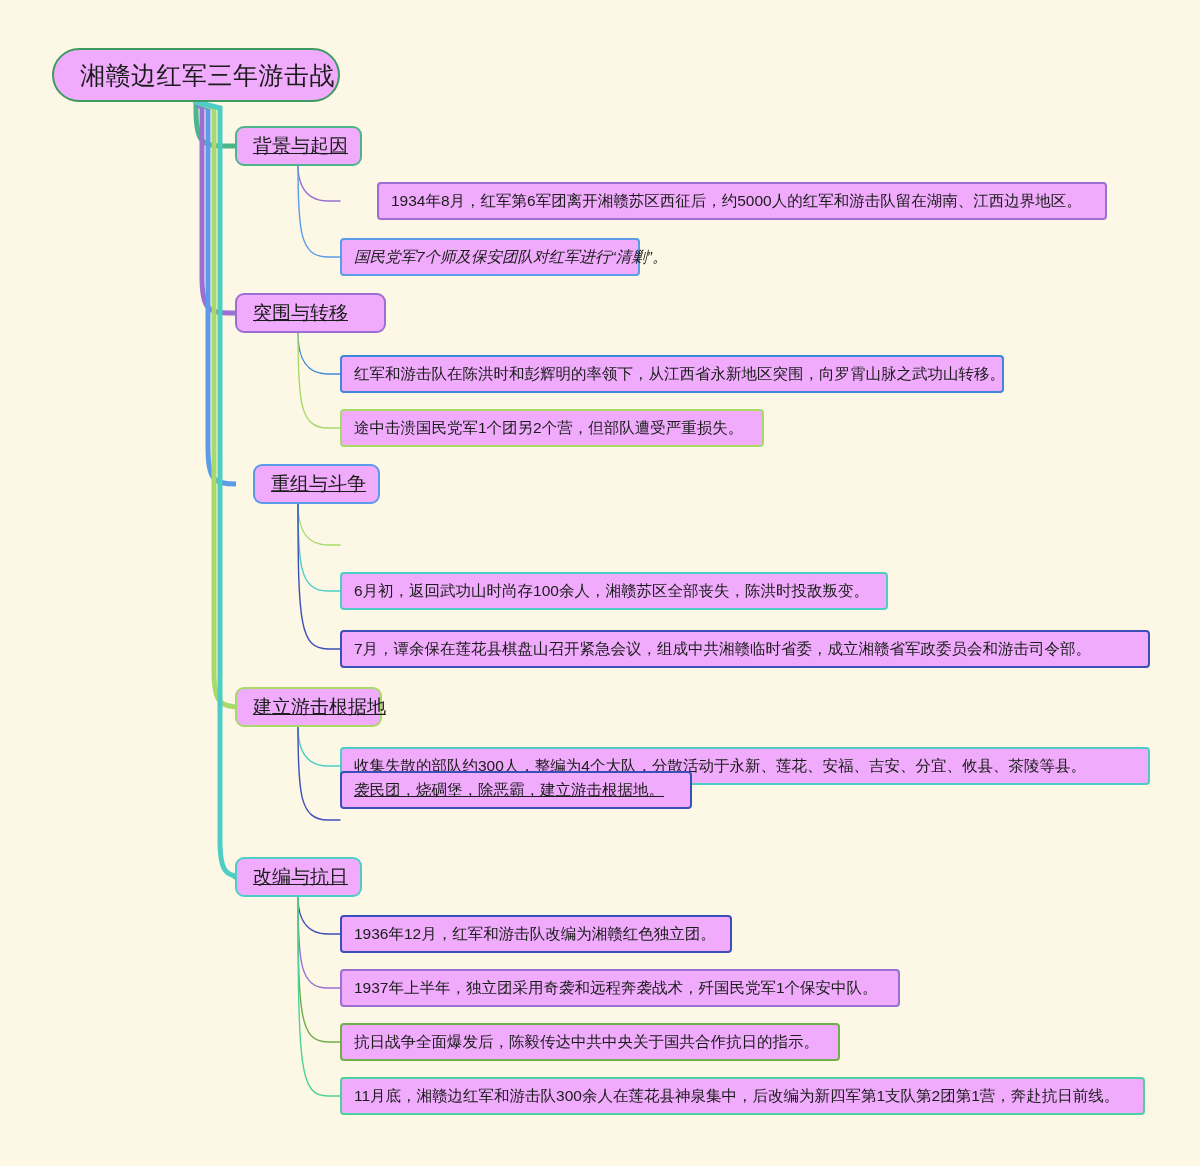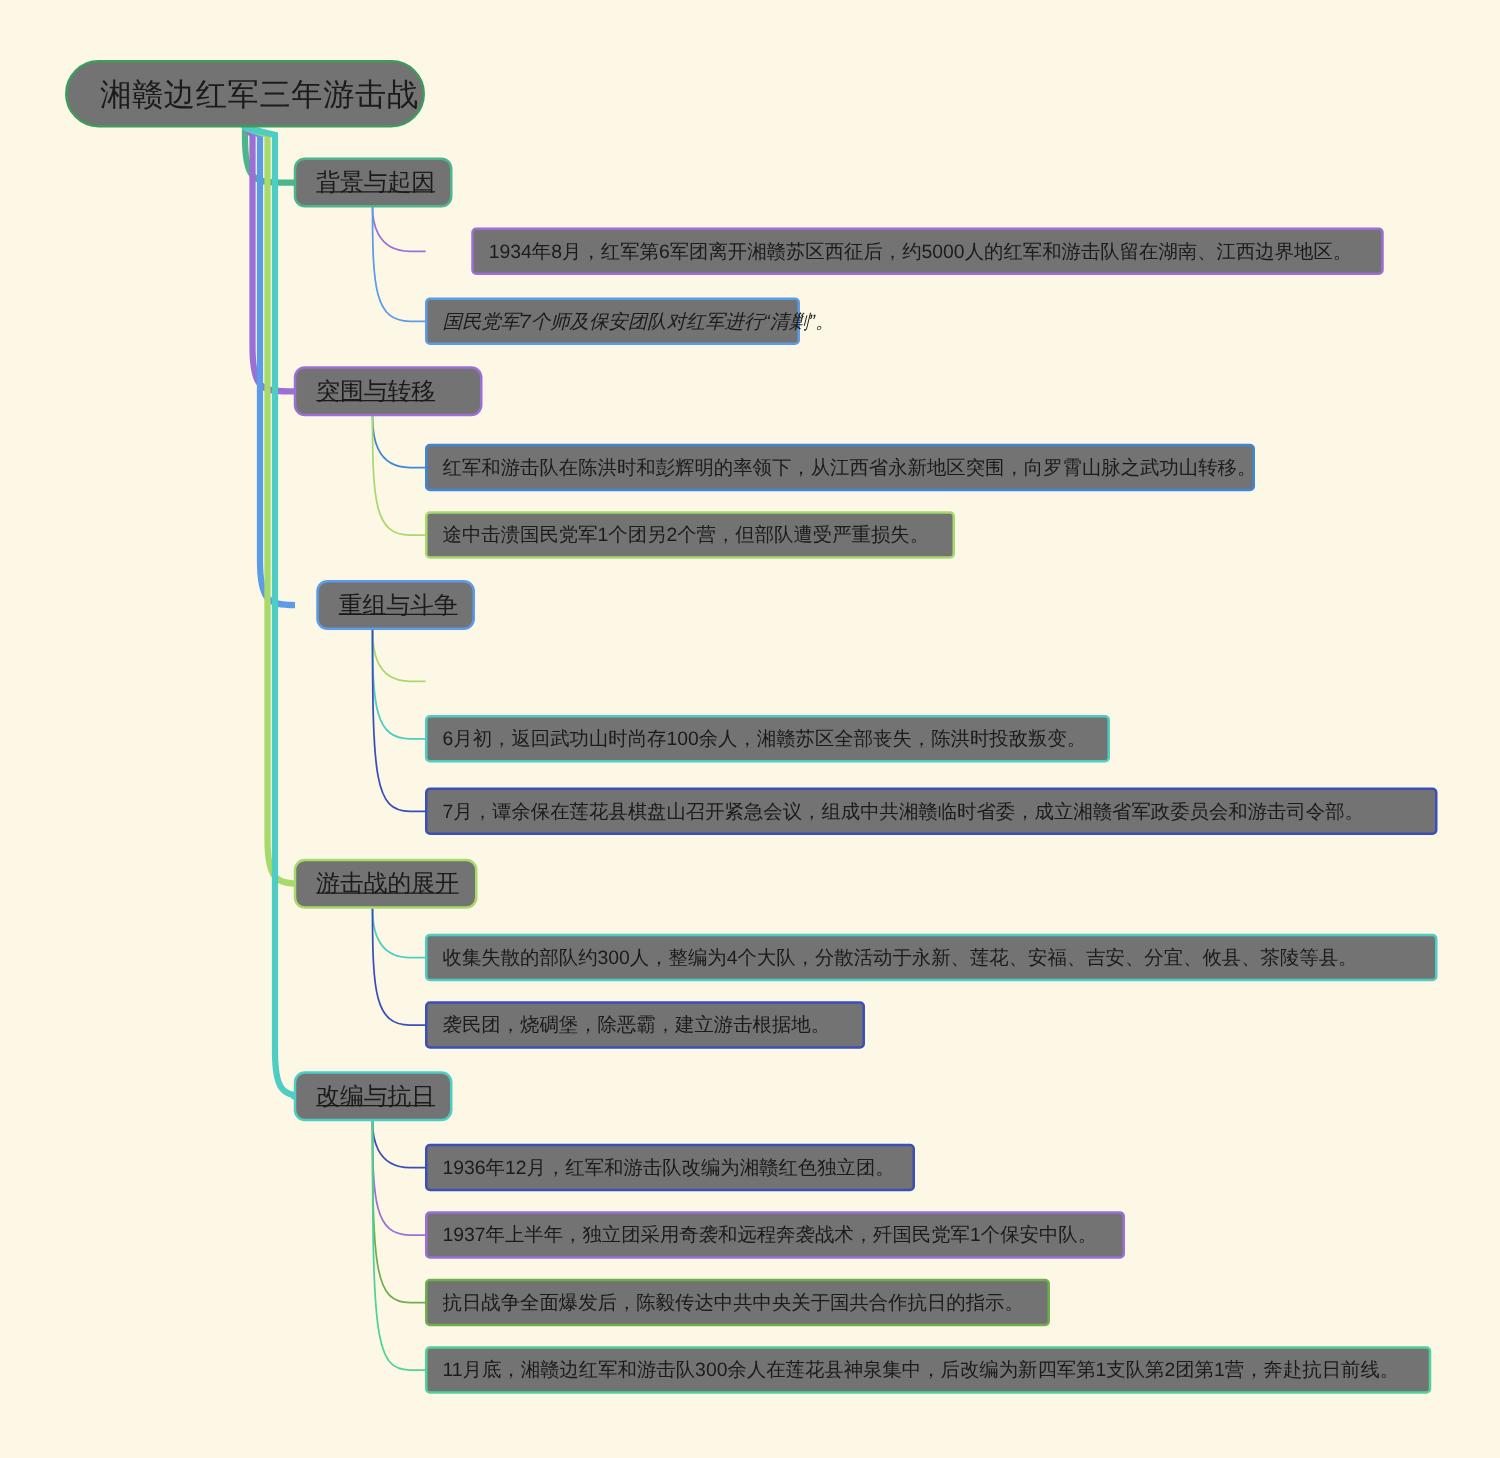--- a/index.html
+++ b/index.html
@@ -18,21 +18,21 @@
   #edges {
     position: absolute;
     left: 0; top: 0;
     width: 1200px;
     height: 1166px;
     pointer-events: none;
   }
   .node {
     position: absolute;
     box-sizing: border-box;
-    background: #737373;
+    background: #f0abfc;
     display: flex;
     align-items: center;
     white-space: nowrap;
   }
   .root-node {
     border: 2px solid #3E9B5F;
     border-radius: 999px;
     padding: 0 26px;
     font-size: 25px;
     color: #1b1b1b;
@@ -83,21 +83,21 @@
 <div class="node root-node" style="left: 52px; top: 48px; width: 288px; height: 54px; border-color: rgb(62, 155, 95);">湘赣边红军三年游击战</div>
     <div class="node branch-node" style="left: 235px; top: 126px; width: 127px; height: 40px; border-color: rgb(76, 181, 140);">背景与起因</div>
     <div class="node leaf-node" style="left: 340px; top: 182px; width: 730px; height: 38px; border-color: rgb(155, 111, 212); margin-left: 37px;">1934年8月，红军第6军团离开湘赣苏区西征后，约5000人的红军和游击队留在湖南、江西边界地区。</div>
     <div class="node leaf-node" style="left: 340px; top: 238px; width: 300px; height: 38px; border-color: rgb(91, 155, 232); font-style: italic;">国民党军7个师及保安团队对红军进行“清剿”。</div>
     <div class="node branch-node" style="left: 235px; top: 293px; width: 151px; height: 40px; border-color: rgb(155, 111, 212);">突围与转移</div>
     <div class="node leaf-node" style="left: 340px; top: 355px; width: 664px; height: 38px; border-color: rgb(62, 135, 216);">红军和游击队在陈洪时和彭辉明的率领下，从江西省永新地区突围，向罗霄山脉之武功山转移。</div>
     <div class="node leaf-node" style="left: 340px; top: 409px; width: 424px; height: 38px; border-color: rgb(168, 217, 107);">途中击溃国民党军1个团另2个营，但部队遭受严重损失。</div>
     <div class="node branch-node" style="left: 221px; top: 464px; width: 127px; height: 40px; border-color: rgb(91, 155, 232); margin-left: 32px;">重组与斗争</div>
     <div class="node leaf-node" style="left: 340px; top: 572px; width: 548px; height: 38px; border-color: rgb(78, 205, 196);">6月初，返回武功山时尚存100余人，湘赣苏区全部丧失，陈洪时投敌叛变。</div>
     <div class="node leaf-node" style="left: 340px; top: 630px; width: 810px; height: 38px; border-color: rgb(59, 79, 184);">7月，谭余保在莲花县棋盘山召开紧急会议，组成中共湘赣临时省委，成立湘赣省军政委员会和游击司令部。</div>
-    <div class="node branch-node" style="left: 235px; top: 687px; width: 147px; height: 40px; border-color: rgb(168, 217, 107);">游击战的展开</div>
+    <div class="node branch-node" style="left: 235px; top: 687px; width: 147px; height: 40px; border-color: rgb(168, 217, 107);">建立游击根据地</div>
     <div class="node leaf-node" style="left: 340px; top: 747px; width: 810px; height: 38px; border-color: rgb(78, 205, 196);">收集失散的部队约300人，整编为4个大队，分散活动于永新、莲花、安福、吉安、分宜、攸县、茶陵等县。</div>
-    <div class="node leaf-node" style="left: 340px; top: 801px; width: 352px; height: 38px; border-color: rgb(59, 79, 184);">袭民团，烧碉堡，除恶霸，建立游击根据地。</div>
+    <div class="node leaf-node" style="left: 340px; top: 771px; width: 352px; height: 38px; border-color: rgb(59, 79, 184); text-decoration: underline;">袭民团，烧碉堡，除恶霸，建立游击根据地。</div>
     <div class="node branch-node" style="left: 235px; top: 857px; width: 127px; height: 40px; border-color: rgb(78, 205, 196);">改编与抗日</div>
     <div class="node leaf-node" style="left: 340px; top: 915px; width: 392px; height: 38px; border-color: rgb(59, 79, 184);">1936年12月，红军和游击队改编为湘赣红色独立团。</div>
     <div class="node leaf-node" style="left: 340px; top: 969px; width: 560px; height: 38px; border-color: rgb(155, 111, 212);">1937年上半年，独立团采用奇袭和远程奔袭战术，歼国民党军1个保安中队。</div>
     <div class="node leaf-node" style="left: 340px; top: 1023px; width: 500px; height: 38px; border-color: rgb(111, 175, 75);">抗日战争全面爆发后，陈毅传达中共中央关于国共合作抗日的指示。</div>
     <div class="node leaf-node" style="left: 340px; top: 1077px; width: 805px; height: 38px; border-color: rgb(79, 209, 155);">11月底，湘赣边红军和游击队300余人在莲花县神泉集中，后改编为新四军第1支队第2团第1营，奔赴抗日前线。</div>
   </div>
 
 </body></html>

